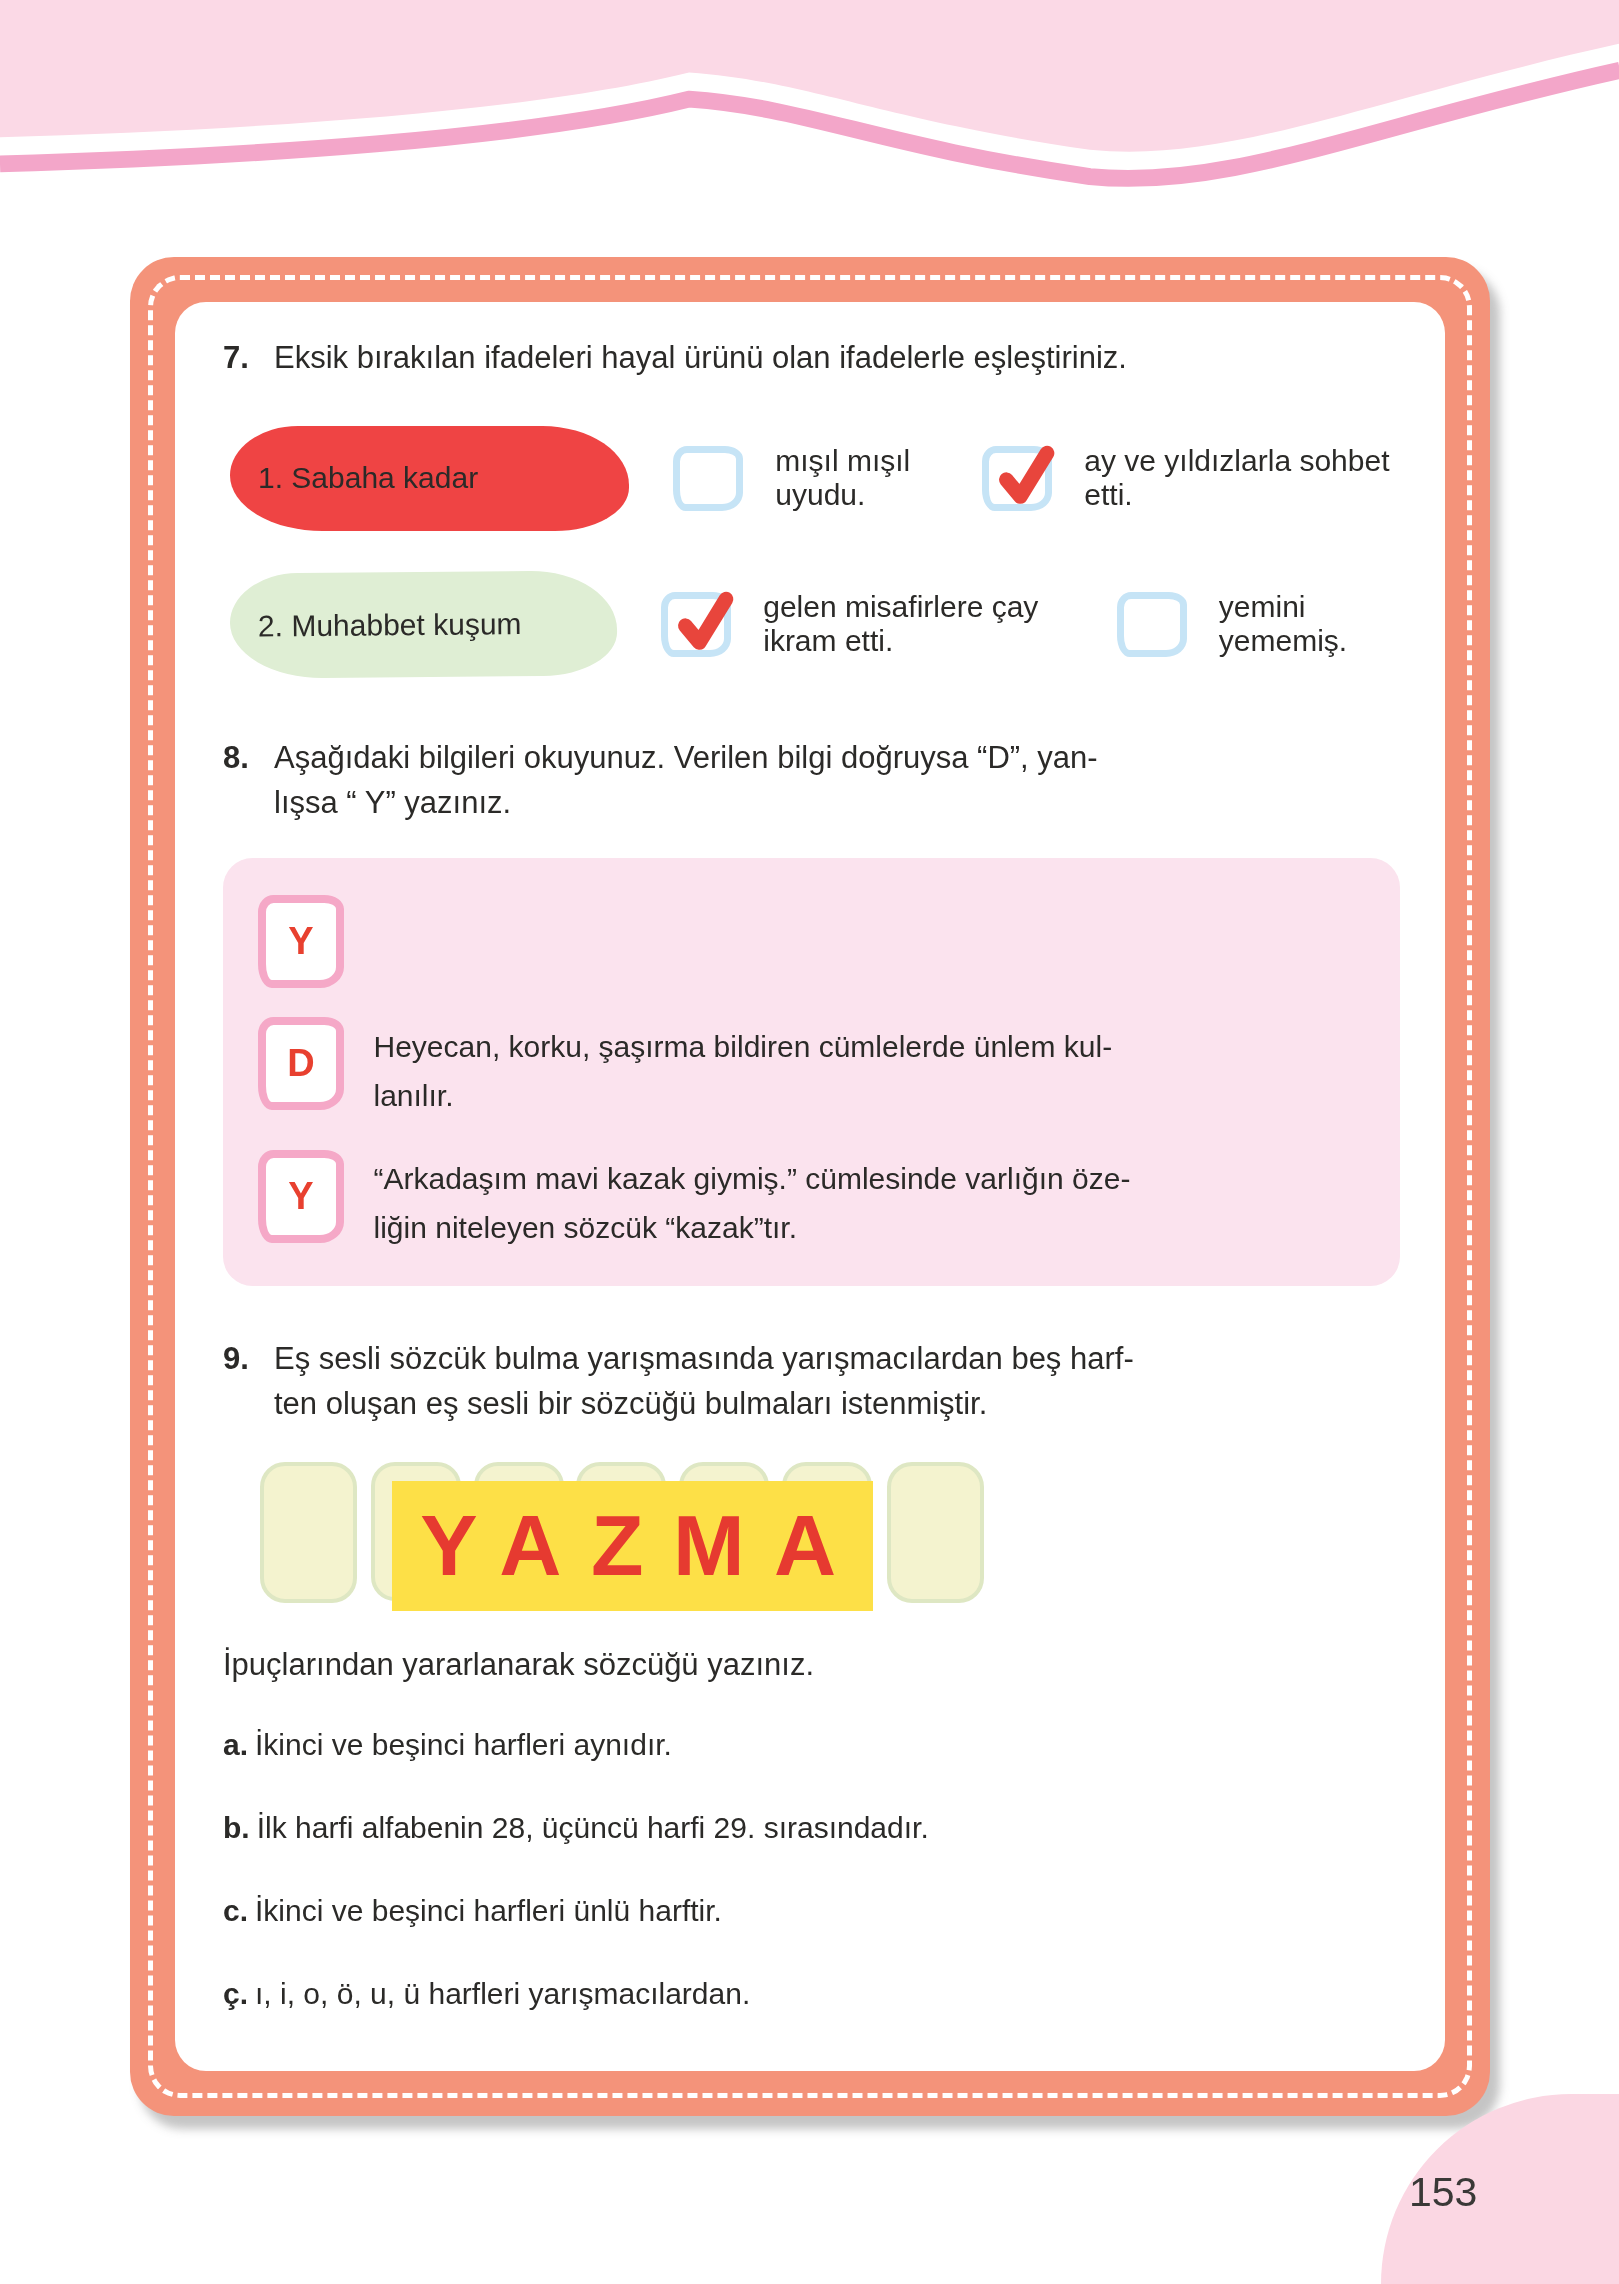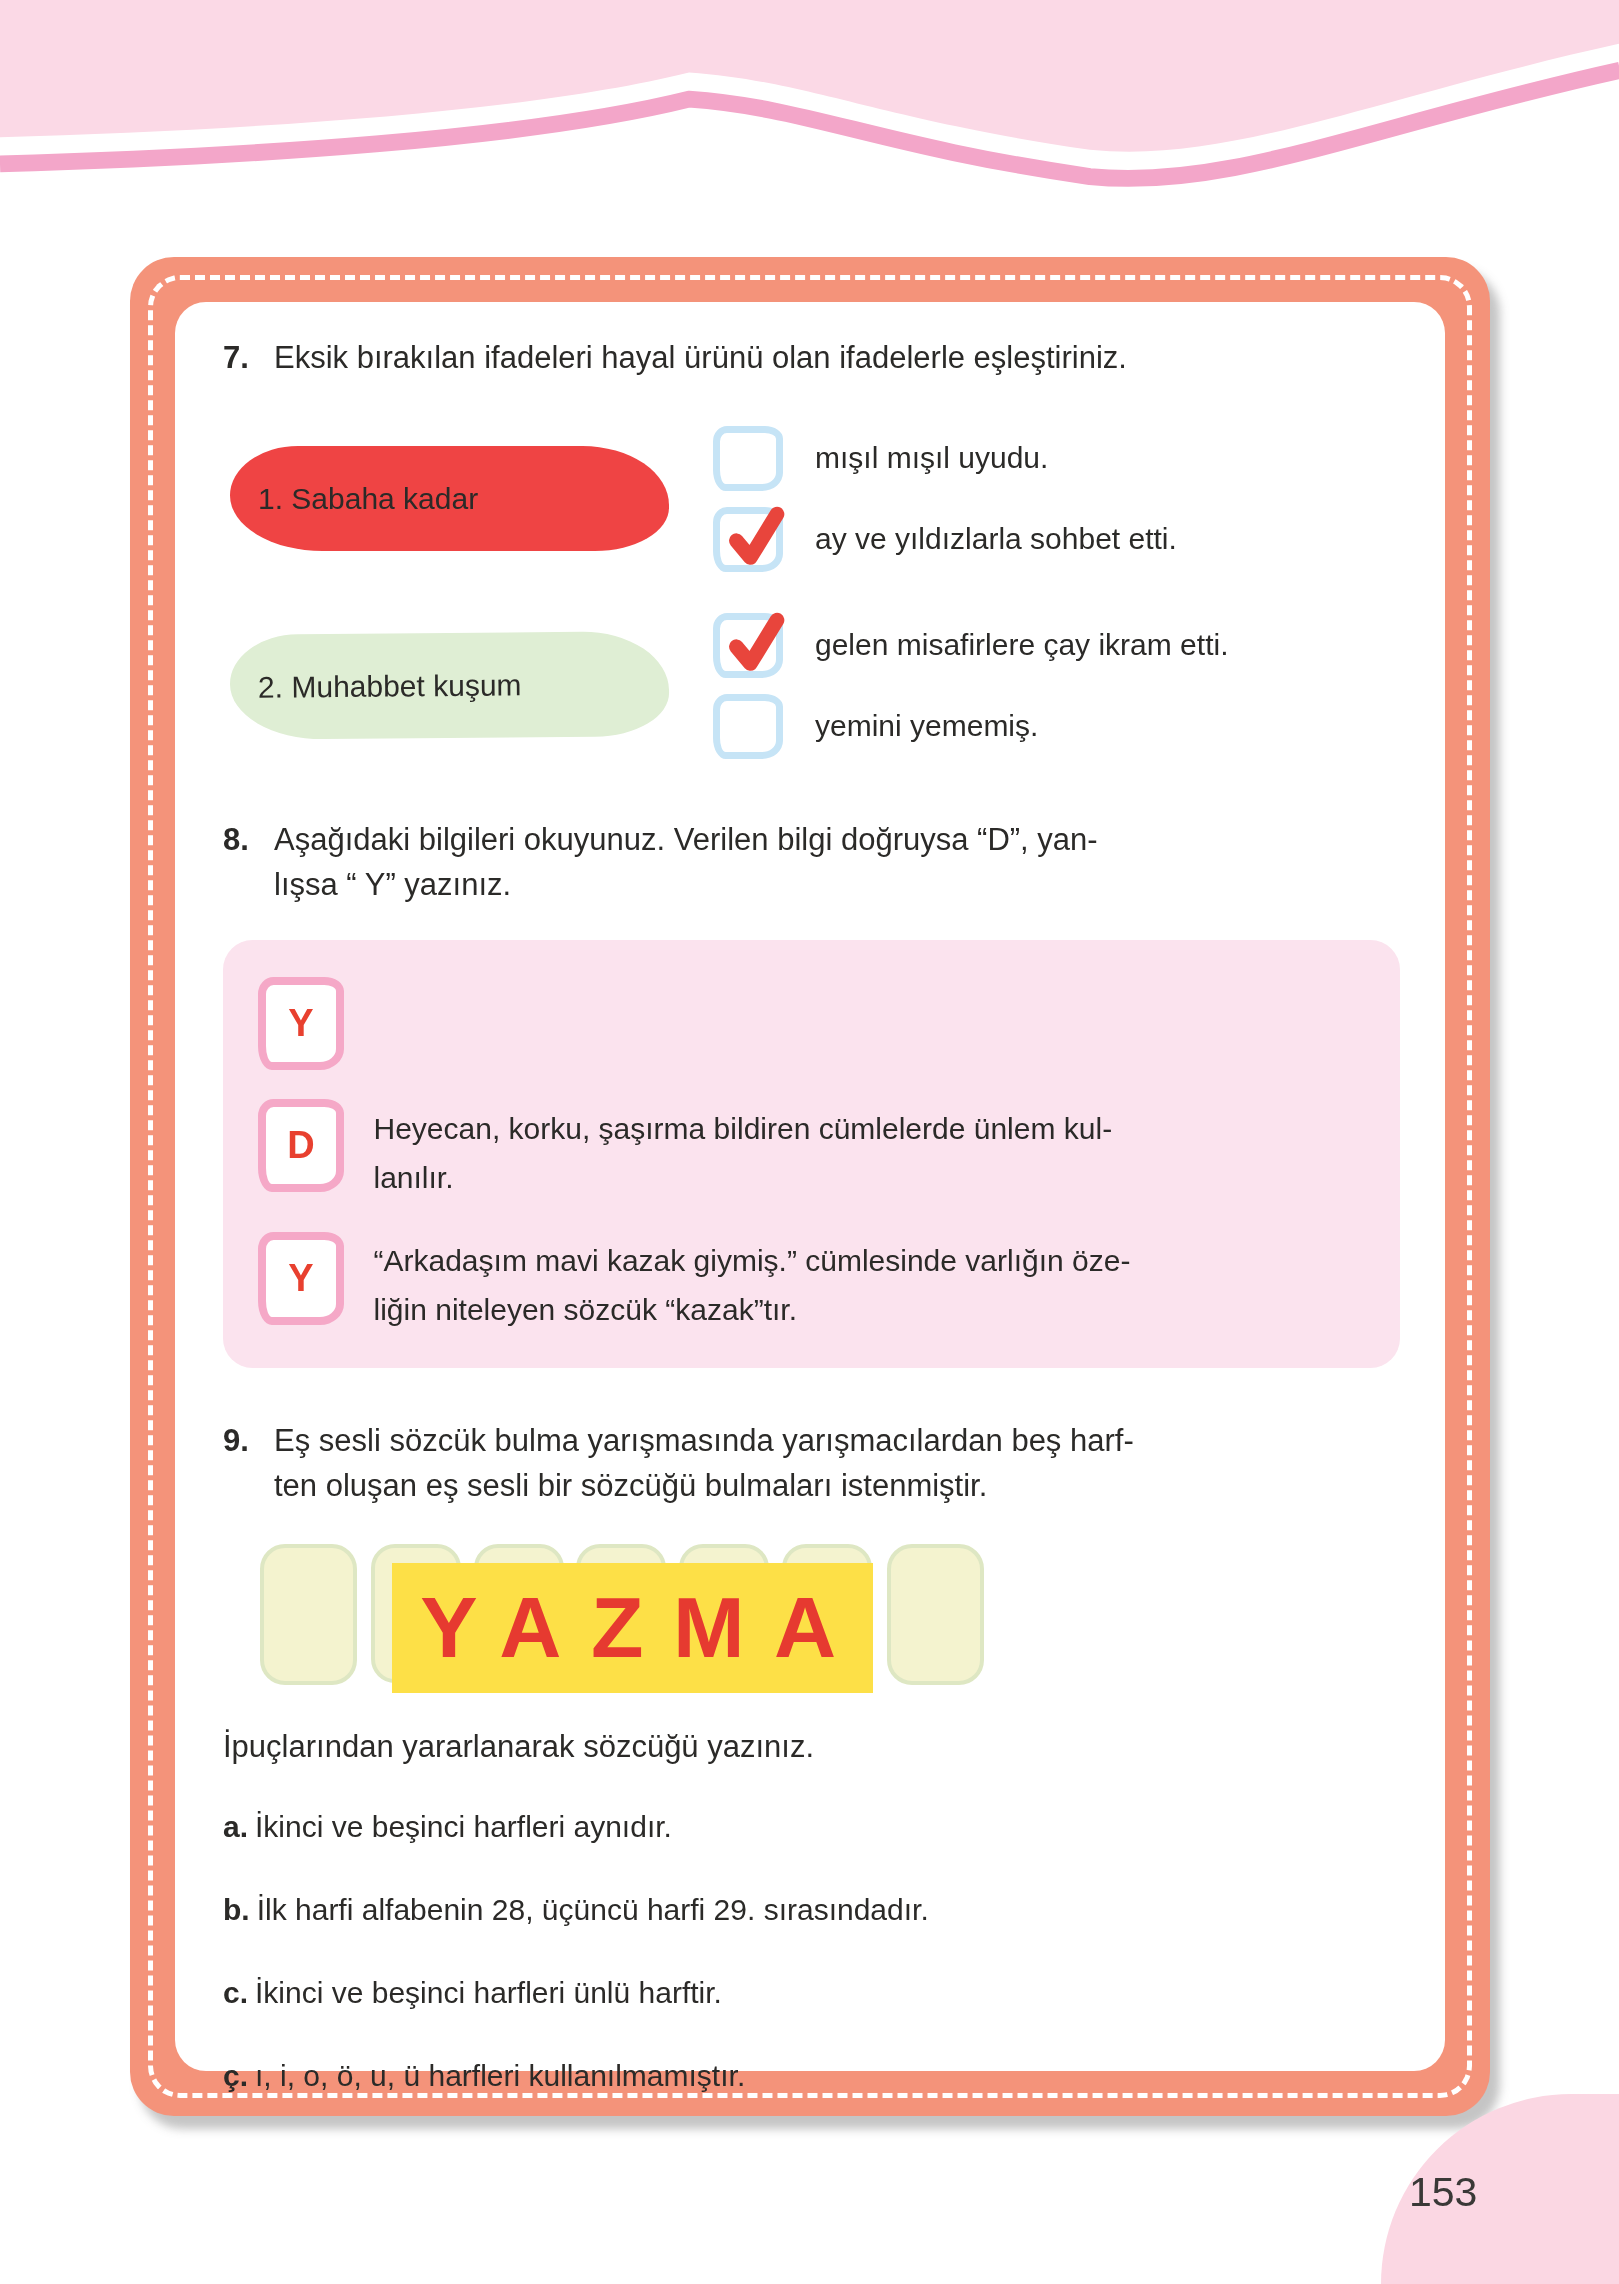--- a/index.html
+++ b/index.html
@@ -41,21 +41,21 @@
   .match-group { display:flex; align-items:center; margin-top:41px; }
   .match-group:first-child { margin-top:0; }
   .blob {
     width:439px; min-height:105px; display:flex; align-items:center;
     padding:19.7px 8.4px 19.7px 28px;
     border-radius:77px 98px 84px 105px / 56px 67px 49px 63px;
   }
   .blob-yellow { background:#ef4444; }
   .blob-green  { background:#dfeed4; transform:rotate(-0.5deg); }
   .blob-label  { font-size:30px; }
-  .options { margin-left:44px; display:flex; flex-direction:column; gap:16px; }
+  .options { margin-left:44px; display:flex; flex-direction:row; gap:7px; }
   .option  { display:flex; align-items:center; }
   .checkbox {
     position:relative; width:70px; height:65px; flex:0 0 70px;
     border:7px solid #c6e4f6; background:#ffffff;
     border-radius:14px 18.3px 21px 12.7px / 15.5px 12.7px 18.3px 21px;
   }
   .checkbox .tick { position:absolute; left:1.4px; top:-14px; width:70px; height:73px; }
   .option-label { margin-left:32px; font-size:30px; }
 
   
@@ -229,21 +229,21 @@
       <div class="hint">
         <b>a.</b><span class="hint-text">İkinci ve beşinci harfleri aynıdır.</span>
       </div>
       <div class="hint">
         <b>b.</b><span class="hint-text">İlk harfi alfabenin 28, üçüncü harfi 29. sırasındadır.</span>
       </div>
       <div class="hint">
         <b>c.</b><span class="hint-text">İkinci ve beşinci harfleri ünlü harftir.</span>
       </div>
       <div class="hint">
-        <b>ç.</b><span class="hint-text">ı, i, o, ö, u, ü harfleri kullanılmamıştır.</span>
+        <b>ç.</b><span class="hint-text">ı, i, o, ö, u, ü harfleri yarışmacılardan.</span>
       </div>
 
     </div>
   </div>
 
   <div class="page-blob">
     <span class="page-num">153</span>
   </div>
 
 </div>

